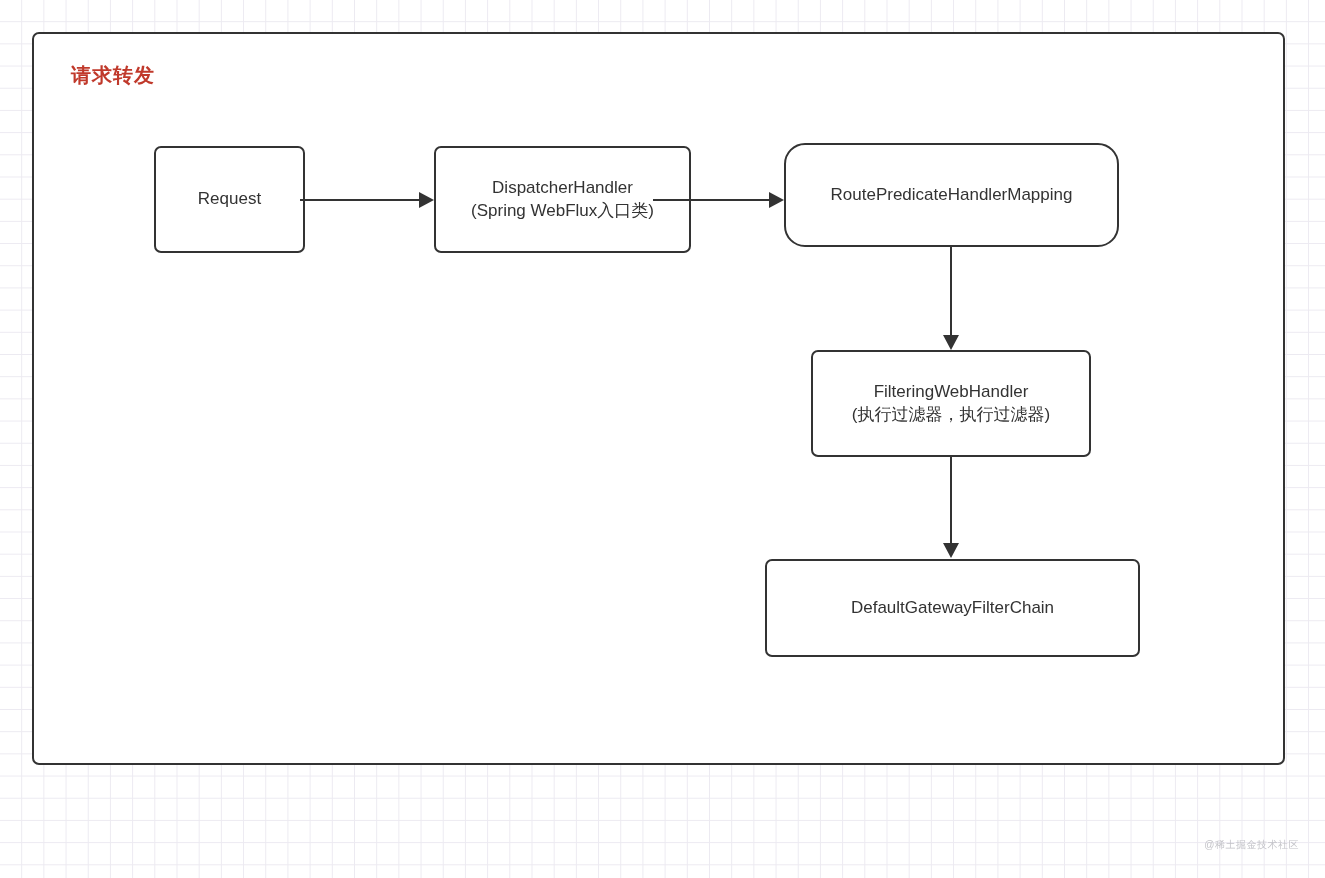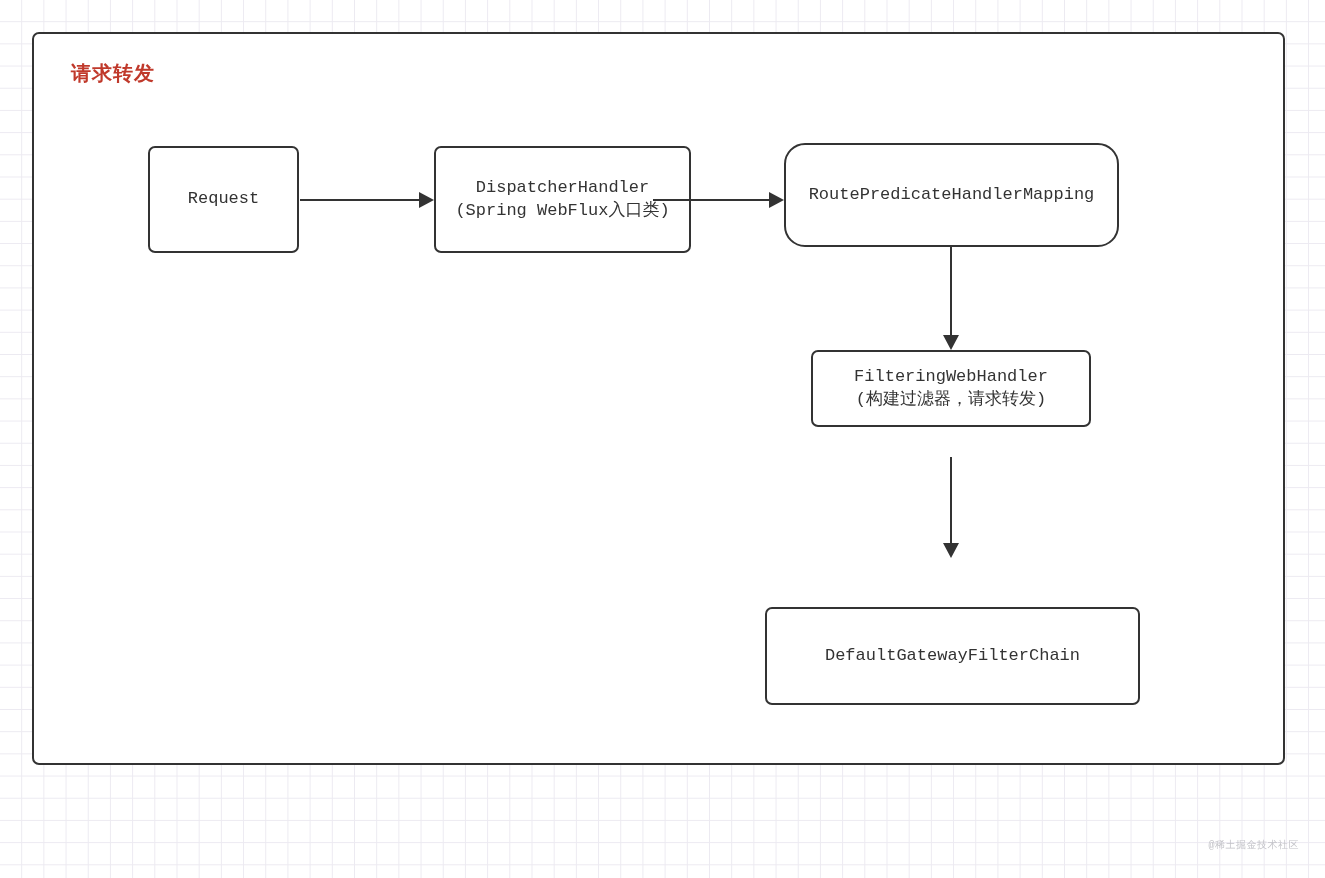--- a/index.html
+++ b/index.html
@@ -11,21 +11,21 @@
     position: relative;
     width: 1325px;
     height: 878px;
     overflow: hidden;
     background-color: #ffffff;
     background-image:
       linear-gradient(to right, #eceaf1 1px, transparent 1px),
       linear-gradient(to bottom, #eceaf1 1px, transparent 1px);
     background-size: 22.2px 22.2px;
     background-position: -1px -1px;
-    font-family: Liberation Mono, monospace;
+    font-family: Liberation Sans, sans-serif;
   }
 
   
   .group-box {
     position: absolute;
     left: 32px;
     top: 32px;
     width: 1253px;
     height: 733px;
     box-sizing: border-box;
@@ -65,25 +65,25 @@
   .node .nlines {
     display: block;
     width: 100%;
   }
   .node .nline {
     display: block;
     white-space: normal;
   }
 
   
-  #node-request            { left: 148px; top: 146px; width: 151px;  height: 107px; }
+  #node-request            { left: 154px; top: 146px; width: 151px;  height: 107px; }
   #node-dispatcher         { left: 434px; top: 146px; width: 257px;  height: 107px; }
   #node-routepredicate     { left: 784px; top: 143px; width: 335px;  height: 104px; border-radius: 21px; }
-  #node-filteringweb       { left: 811px; top: 350px; width: 280px;  height: 77px; text-align: center; }
-  #node-defaultchain       { left: 765px; top: 559px; width: 375px;  height: 98px; margin-top: 48px;  }
+  #node-filteringweb       { left: 811px; top: 350px; width: 280px;  height: 107px; text-align: center; }
+  #node-defaultchain       { left: 765px; top: 559px; width: 375px;  height: 98px;  }
 
   
   .conn-h {
     position: absolute;
     height: 2px;
     background: #333333;
   }
   .conn-v {
     position: absolute;
     width: 2px;
@@ -164,21 +164,21 @@
       <span class="nline">RoutePredicateHandlerMapping</span>
     </span>
   </div>
 
   <div class="conn-v" id="conn3-line"></div>
   <div class="arrow-down" id="conn3-head"></div>
 
   <div class="node" id="node-filteringweb">
     <span class="nlines">
       <span class="nline">FilteringWebHandler</span>
-      <span class="nline">(构建过滤器，请求转发)</span>
+      <span class="nline">(执行过滤器，执行过滤器)</span>
     </span>
   </div>
 
   <div class="conn-v" id="conn4-line"></div>
   <div class="arrow-down" id="conn4-head"></div>
 
   <div class="node" id="node-defaultchain">
     <span class="nlines">
       <span class="nline">DefaultGatewayFilterChain</span>
     </span>

